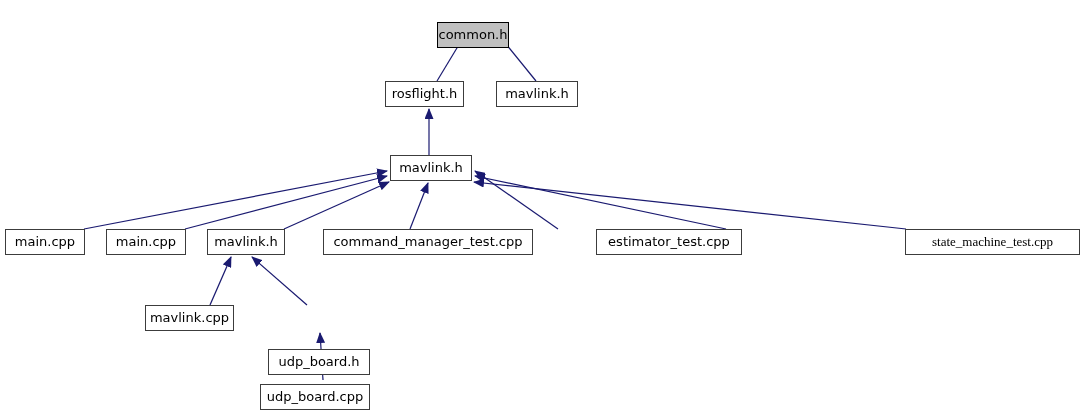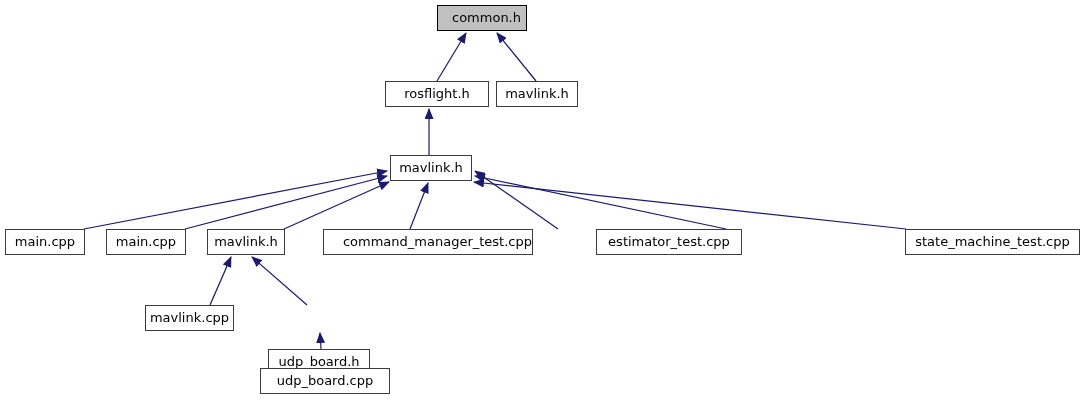--- a/index.html
+++ b/index.html
@@ -66,27 +66,27 @@
       <line class="edge-line" x1="410" y1="229" x2="428" y2="183" marker-end="url(#arrow)"></line>
       <line class="edge-line" x1="558" y1="229" x2="475" y2="171" marker-end="url(#arrow)"></line>
       <line class="edge-line" x1="726" y1="229" x2="475" y2="176" marker-end="url(#arrow)"></line>
       <line class="edge-line" x1="906" y1="229" x2="474" y2="182" marker-end="url(#arrow)"></line>
       <line class="edge-line" x1="210" y1="305" x2="231" y2="257" marker-end="url(#arrow)"></line>
       <line class="edge-line" x1="307" y1="305" x2="252" y2="257" marker-end="url(#arrow)"></line>
       <line class="edge-line" x1="323" y1="380" x2="320" y2="333" marker-end="url(#arrow)"></line>
     </g>
   </svg>
 
-  <div class="node root" style="left:437px; top:5px;   width:90px;padding-left:9px;">common.h</div>
-  <div class="node" style="left:385px; top:81px;  width:104px;">rosflight.h</div>
+  <div class="node root" style="left:437px; top:22px;   width:72px;">common.h</div>
+  <div class="node" style="left:385px; top:81px;  width:79px;">rosflight.h</div>
   <div class="node" style="left:496px; top:81px;  width:82px;">mavlink.h</div>
   <div class="node" style="left:390px; top:155px; width:82px;">mavlink.h</div>
   <div class="node" style="left:5px;   top:229px; width:80px;">main.cpp</div>
   <div class="node" style="left:106px; top:229px; width:80px;">main.cpp</div>
   <div class="node" style="left:207px; top:229px; width:78px;">mavlink.h</div>
-  <div class="node" style="left:323px; top:229px; width:210px;text-align:right;">command_manager_test.cpp</div>
+  <div class="node" style="left:323px; top:229px; width:210px;">command_manager_test.cpp</div>
   <div class="node" style="left:556px; top:229px; width:146px;margin-left:40px;">estimator_test.cpp</div>
-  <div class="node" style="left:905px; top:229px; width:175px;">state_machine_test.cpp</div>
+  <div class="node" style="left:905px; top:229px; width:175px;font-family:Liberation Serif, serif;">state_machine_test.cpp</div>
   <div class="node" style="left:145px; top:305px; width:89px;">mavlink.cpp</div>
   <div class="node" style="left:268px; top:305px; width:102px;margin-top:44px;">udp_board.h</div>
-  <div class="node" style="left:260px; top:368px; width:130px;">udp_board.cpp</div>
+  <div class="node" style="left:260px; top:384px; width:110px;">udp_board.cpp</div>
 
 </div>
 
 </body></html>

